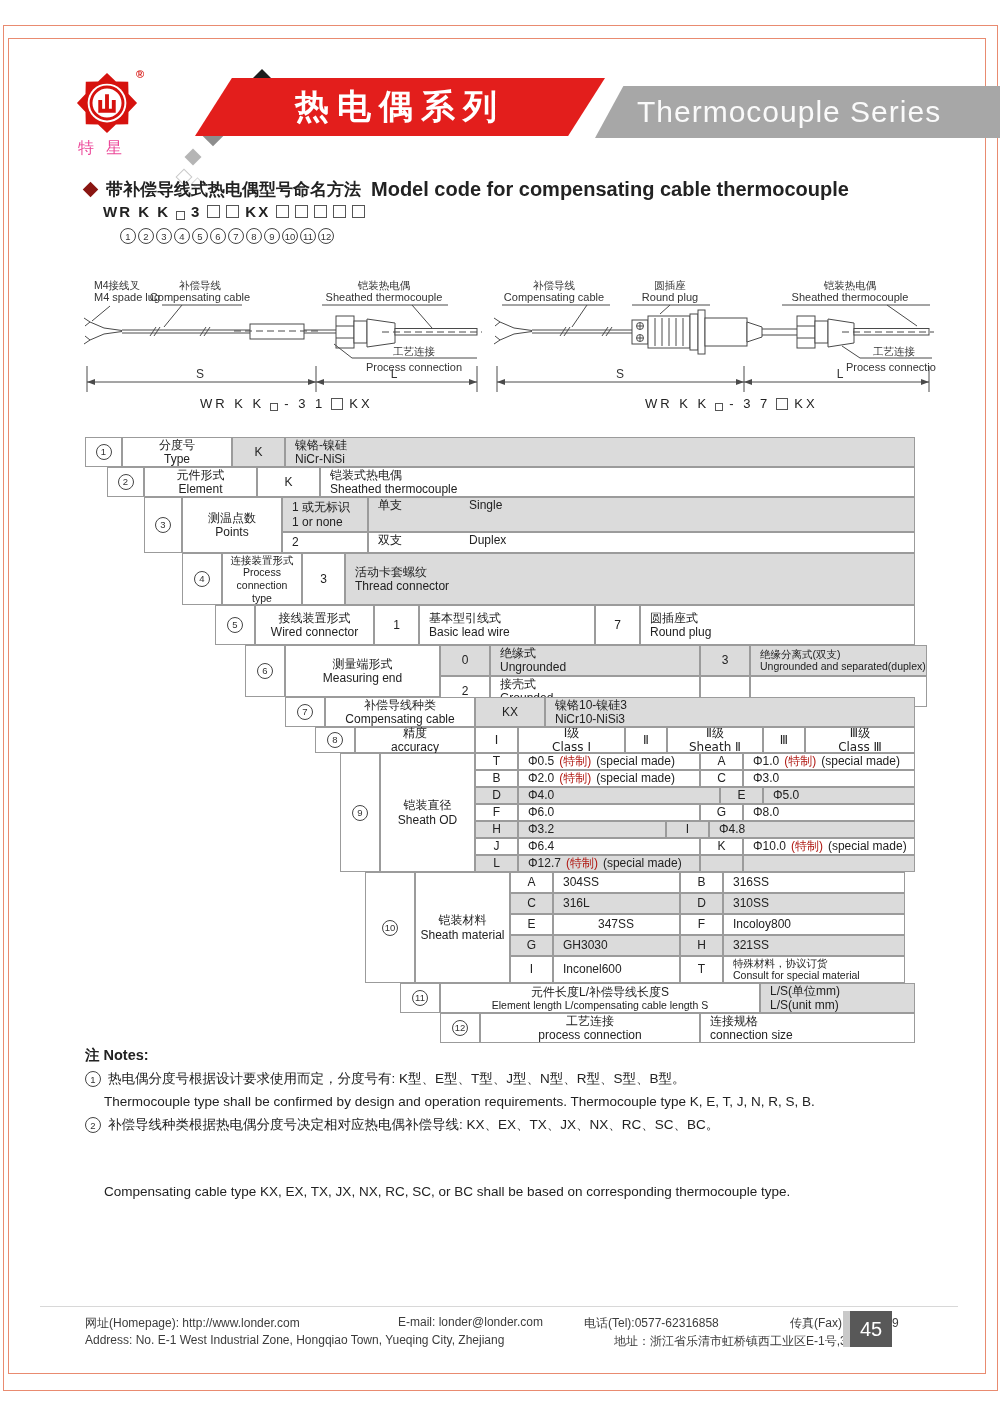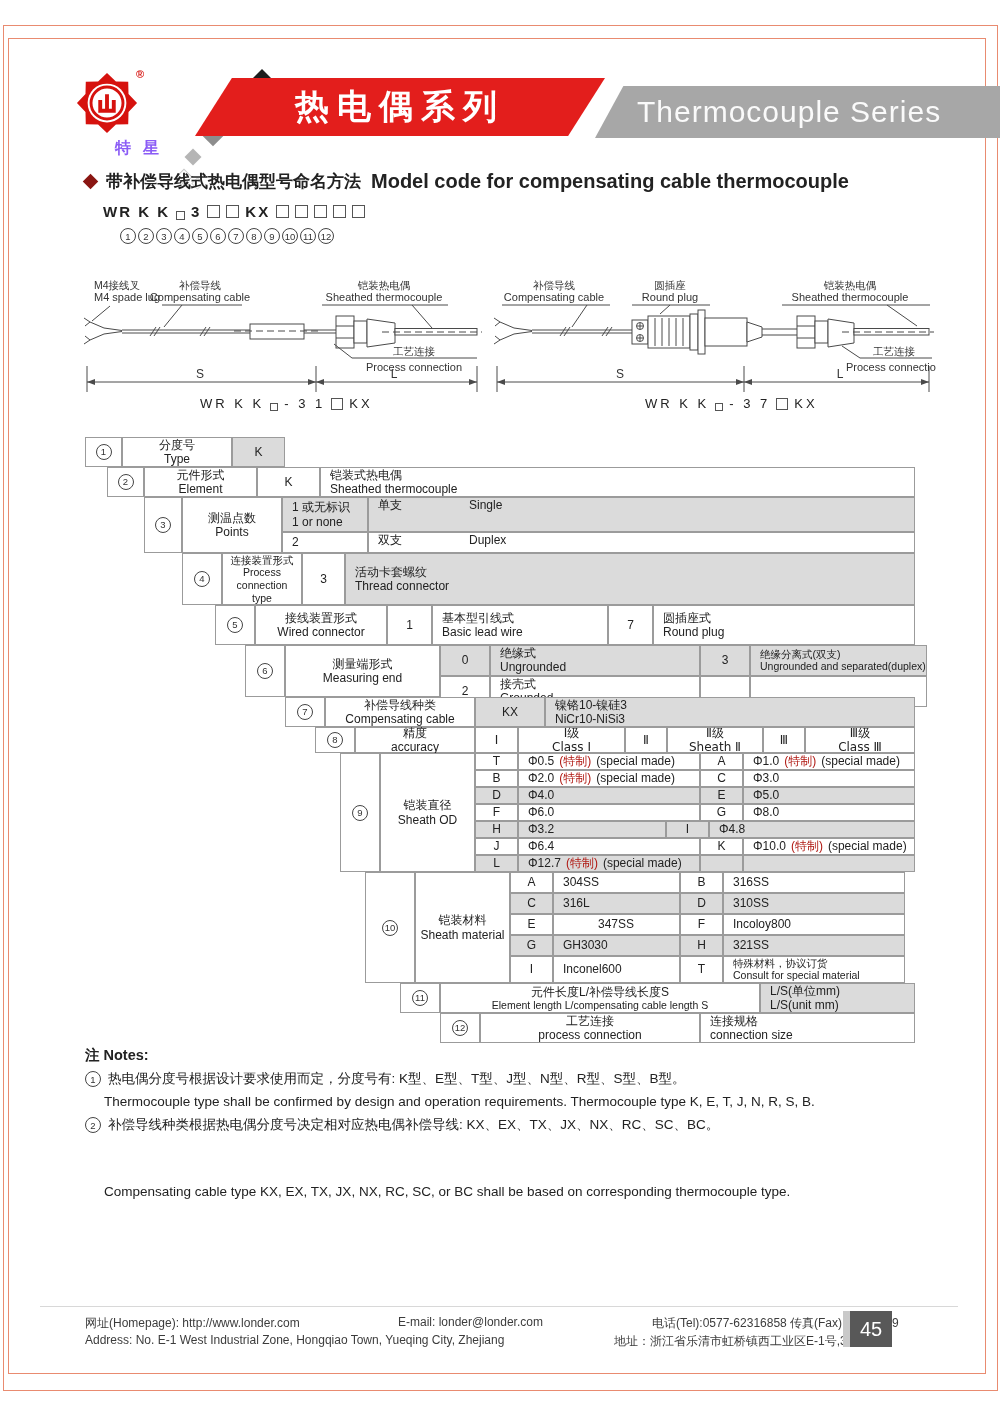--- a/index.html
+++ b/index.html
@@ -9,21 +9,21 @@
   .abs{position:absolute;}
   
   .band{position:absolute;display:flex;align-items:center;z-index:2;}
   .band-red{left:195px;top:78px;width:410px;height:58px;background:#e31e1c;
     clip-path:polygon(9% 0,100% 0,91% 100%,0 100%);justify-content:center;}
   .band-red span{color:#fff;font-size:34px;font-weight:bold;letter-spacing:8px;}
   .band-gray{left:595px;top:86px;width:405px;height:52px;background:#a7a7a7;
     clip-path:polygon(7% 0,100% 0,100% 100%,0 100%);}
   .band-gray span{color:#fafafa;font-size:30px;padding-left:42px;letter-spacing:1px;}
   .diamond{position:absolute;transform:rotate(45deg);}
-  .logo-text{position:absolute;color:#8b5cf6;font-weight:bold;font-size:16px;letter-spacing:12px;margin-left:37px;}
+  .logo-text{position:absolute;color:#ec4899;font-weight:normal;font-size:16px;letter-spacing:12px;}
   .regmark{position:absolute;color:#d6120e;font-size:11px;font-weight:bold;}
   
   .sec-title{position:absolute;display:flex;align-items:center;gap:10px;}
   .sec-title .marker{width:11px;height:11px;background:#8a1612;transform:rotate(45deg);flex:0 0 auto;}
   .sec-title .zh{font-size:17px;font-weight:bold;}
   .sec-title .en{font-size:20px;font-weight:bold;}
   
   .codeline{position:absolute;display:flex;align-items:center;gap:6px;font-size:15px;font-weight:bold;letter-spacing:2px;}
   .box{display:inline-block;width:13px;height:13px;border:1px solid #555;background:#fff;box-sizing:border-box;}
   .box.small{width:9px;height:9px;margin-top:8px;}
@@ -85,21 +85,21 @@
   <div class="diamond" style="left:178px;top:171px;width:10px;height:10px;border:1px solid #c9c9c9;"></div>
   <div class="diamond" style="left:193px;top:179px;width:7px;height:7px;border:1px solid #d5d5d5;"></div>
 
   <div class="band band-gray">
     <span>Thermocouple Series</span>
   </div>
   <div class="band band-red">
     <span>热电偶系列</span>
   </div>
 
-  <div class="sec-title" style="left:85px;top:170px;">
+  <div class="sec-title" style="left:85px;top:178px;">
     <span class="marker"></span>
     <span class="zh">带补偿导线式热电偶型号命名方法</span>
     <span class="en">Model code for compensating cable thermocouple</span>
   </div>
 
   <div class="codeline" style="left:103px;top:203px;">
     <span>WR K K</span>
     <span class="box small"></span>
     <span>3</span>
     <span class="box"></span>
@@ -235,20 +235,24 @@
     <div class="c" style="width:37px;">
         <span class="circ">1</span>
       </div>
     <div class="c" style="width:110px;">
         <span>分度号</span>
         <span>Type</span>
       </div>
     <div class="c shade" style="width:53px;">
         <span>K</span>
       </div>
+    <div class="c shade left grow">
+        <span>镍铬-镍硅</span>
+        <span>NiCr-NiSi</span>
+      </div>
   </div>
 
   <div class="trow" style="left:107px;top:467px;width:808px;height:30px;">
     <div class="c" style="width:37px;">
         <span class="circ">2</span>
       </div>
     <div class="c" style="width:113px;">
         <span>元件形式</span>
         <span>Element</span>
       </div>
@@ -306,21 +310,21 @@
     <div class="c shade left grow">
         <span>活动卡套螺纹</span>
         <span>Thread connector</span>
       </div>
   </div>
 
   <div class="trow" style="left:215px;top:605px;width:700px;height:40px;">
     <div class="c" style="width:40px;">
         <span class="circ">5</span>
       </div>
-    <div class="c" style="width:132px;">
+    <div class="c" style="width:119px;">
         <span>接线装置形式</span>
         <span>Wired connector</span>
       </div>
     <div class="c" style="width:45px;">
         <span>1</span>
       </div>
     <div class="c left" style="width:176px;">
         <span>基本型引线式</span>
         <span>Basic lead wire</span>
       </div>
@@ -464,21 +468,21 @@
             <span>C</span>
           </div>
         <div class="c rowline left grow">
             <span>Φ3.0</span>
           </div>
       </div>
       <div class="subrow">
         <div class="c shade" style="width:43px;">
             <span>D</span>
           </div>
-        <div class="c shade rowline left" style="width:182px;">
+        <div class="c shade rowline left" style="width:202px;">
             <span>Φ4.0</span>
           </div>
         <div class="c shade" style="width:43px;">
             <span>E</span>
           </div>
         <div class="c shade rowline left grow">
             <span>Φ5.0</span>
           </div>
       </div>
       <div class="subrow">
@@ -662,20 +666,20 @@
   <div class="note-en" style="left:104px;top:1094px;">Thermocouple type shall be confirmed by design and operation requirements.  Thermocouple type K, E, T, J, N, R, S, B.</div>
   <div class="notes-line" style="left:85px;top:1116px;">
     <span class="circ">2</span>
     <span>补偿导线种类根据热电偶分度号决定相对应热电偶补偿导线: KX、EX、TX、JX、NX、RC、SC、BC。</span>
   </div>
   <div class="note-en" style="left:104px;top:1184px;">Compensating cable type KX, EX, TX, JX, NX, RC, SC, or BC shall be based on corresponding thermocouple type.</div>
 
   <div class="hline" style="left:40px;top:1306px;width:918px;"></div>
   <span class="fline" style="left:85px;top:1315px;">网址(Homepage): http://www.londer.com</span>
   <span class="fline" style="left:398px;top:1315px;">E-mail: londer@londer.com</span>
-  <span class="fline" style="left:652px;top:1315px;">电话(Tel):0577-62316858</span>
+  <span class="fline" style="left:584px;top:1315px;">电话(Tel):0577-62316858</span>
   <span class="fline" style="left:790px;top:1315px;">传真(Fax):62325879</span>
   <span class="fline" style="left:85px;top:1333px;">Address: No. E-1 West Industrial Zone, Hongqiao Town, Yueqing City, Zhejiang</span>
   <span class="fline" style="left:614px;top:1333px;">地址：浙江省乐清市虹桥镇西工业区E-1号,325608</span>
   <div class="badgestrip" style="left:843px;top:1311px;width:7px;height:36px;"></div>
   <div class="pagebadge" style="left:850px;top:1311px;width:42px;height:36px;">45</div>
 
 </div>
 
 </body></html>

